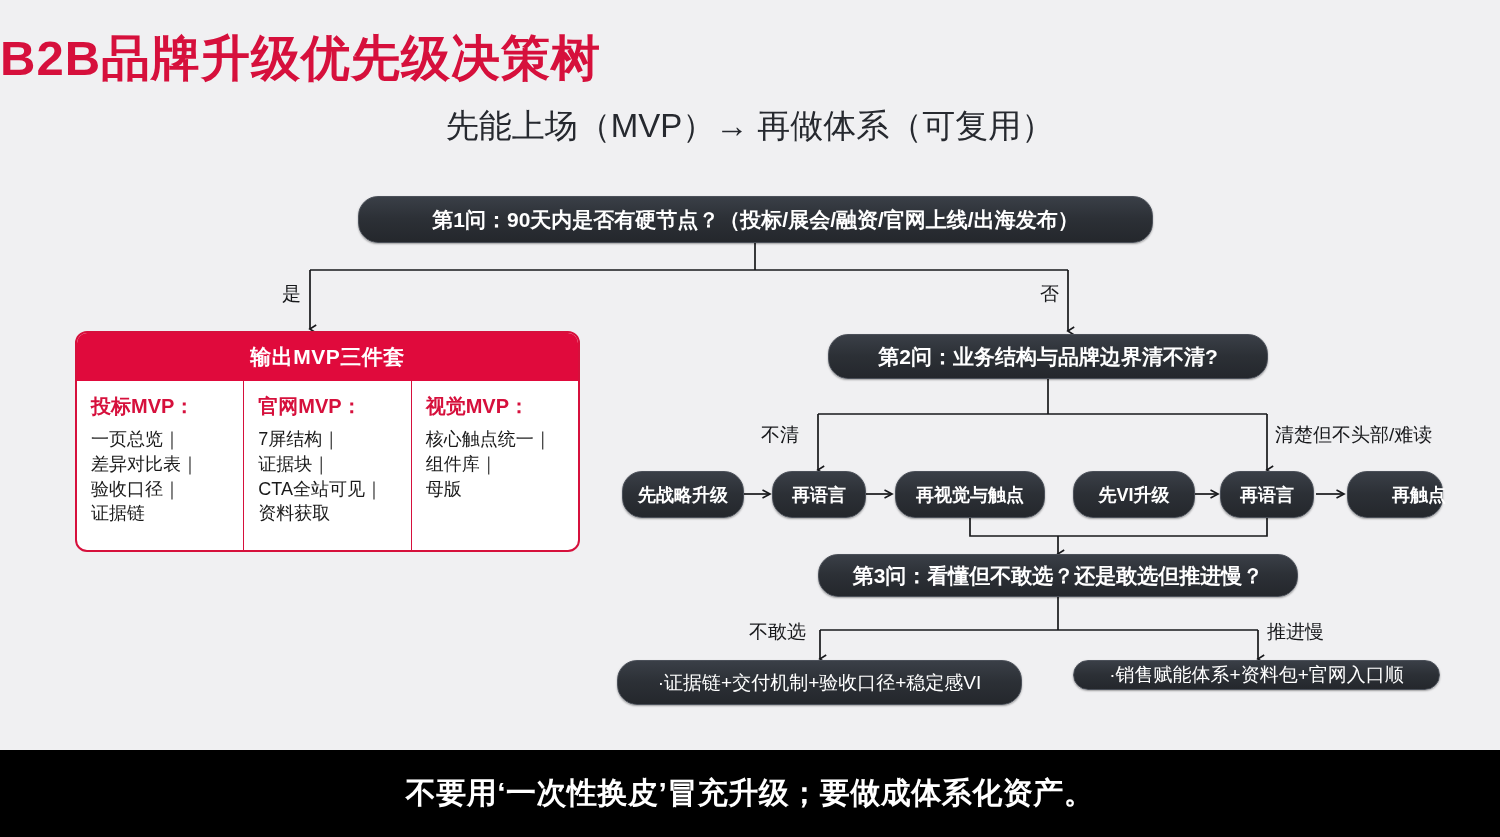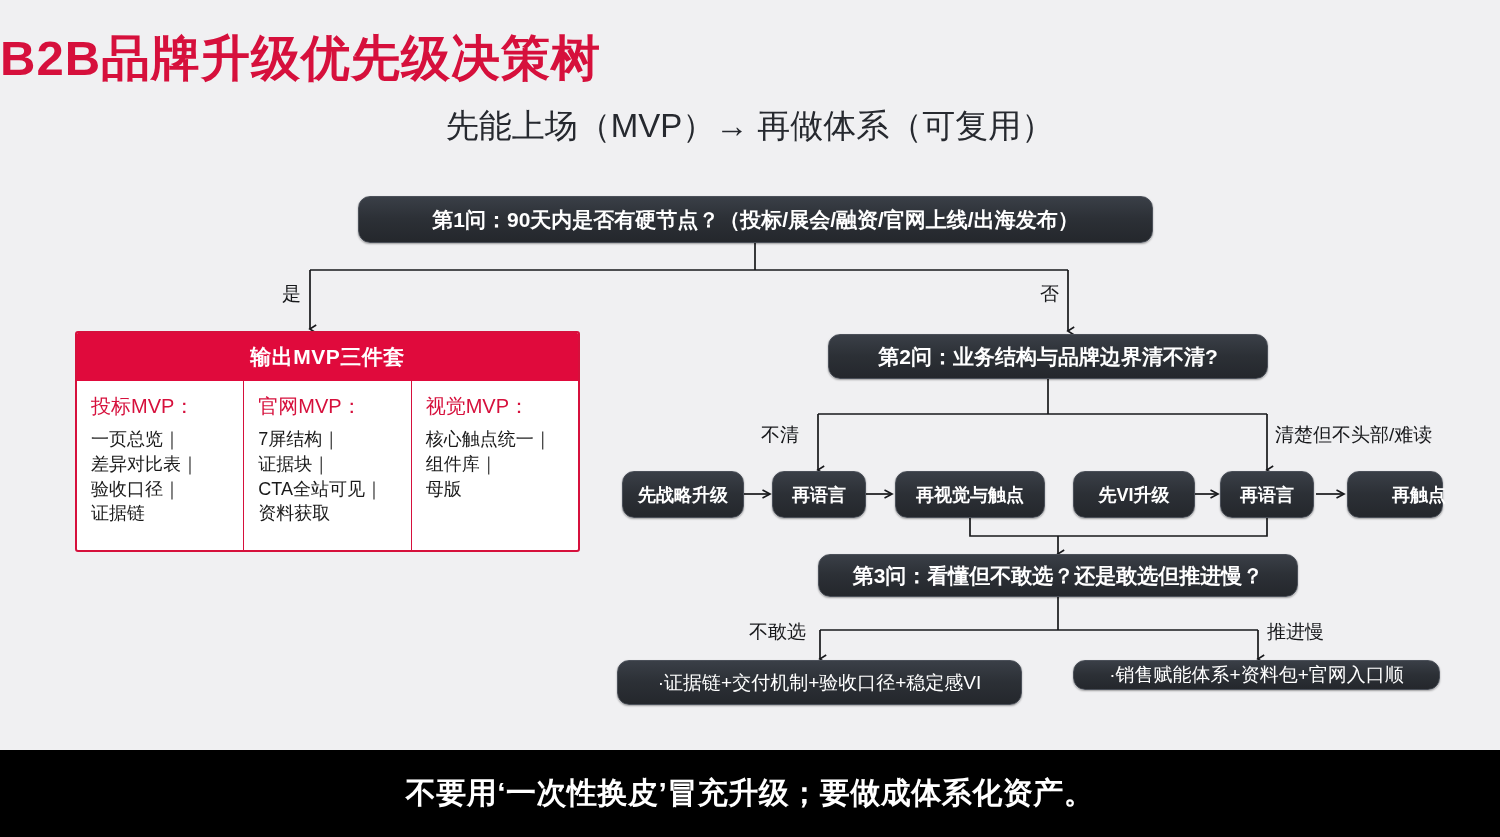--- a/index.html
+++ b/index.html
@@ -27,52 +27,52 @@
   #wires{position:absolute;left:0;top:0;width:1500px;height:837px;pointer-events:none;}
   .edge-label{
     position:absolute;font-size:19px;color:#17181b;white-space:nowrap;line-height:1;
   }
 
   
   .node{
     position:absolute;
     background:linear-gradient(180deg,#3a3f47 0%,#2c3036 48%,#24272c 100%);
     border:1px solid #4b5059;
-    border-radius:12px;
+    border-radius:20px;
     color:#ffffff;
     display:flex;align-items:center;justify-content:center;
     text-align:center;
     box-shadow:0 1px 2px rgba(0,0,0,.35);
     font-weight:bold;
     box-sizing:border-box;
     white-space:nowrap;
   }
   .q-node{font-size:21px;}
   .chain-node{font-size:18px;}
   .out-node{font-size:19px;font-weight:normal;}
 
   
   .mvp-card{
     position:absolute;left:75px;top:331px;width:505px;height:221px;
-    border:2px solid #d6103c;border-radius:3px;background:#ffffff;
+    border:2px solid #d6103c;border-radius:12px;background:#ffffff;
     box-sizing:border-box;overflow:hidden;
   }
   .mvp-head{
     height:48px;background:#e00a3c;color:#ffffff;
     display:flex;align-items:center;justify-content:center;
     font-size:21px;font-weight:bold;letter-spacing:.5px;
   }
   .mvp-body{display:flex;height:171px;}
   .mvp-col{
     flex:1;padding:12px 10px 0 14px;box-sizing:border-box;
     border-right:1.5px solid #d6103c;
   }
   .mvp-col:last-child{border-right:none;}
   .mvp-col-title{
-    color:#d6103c;font-size:20px;font-weight:normal;margin-bottom:7px;white-space:nowrap;
+    color:#d6103c;font-size:20px;font-weight:bold;margin-bottom:7px;white-space:nowrap;
   }
   .mvp-col-line{
     color:#1a1a1a;font-size:18px;line-height:1.38;white-space:nowrap;
   }
 
   
   .footer{
     position:absolute;left:0;top:750px;width:1500px;height:87px;background:#000000;
     display:flex;align-items:center;justify-content:center;
   }

